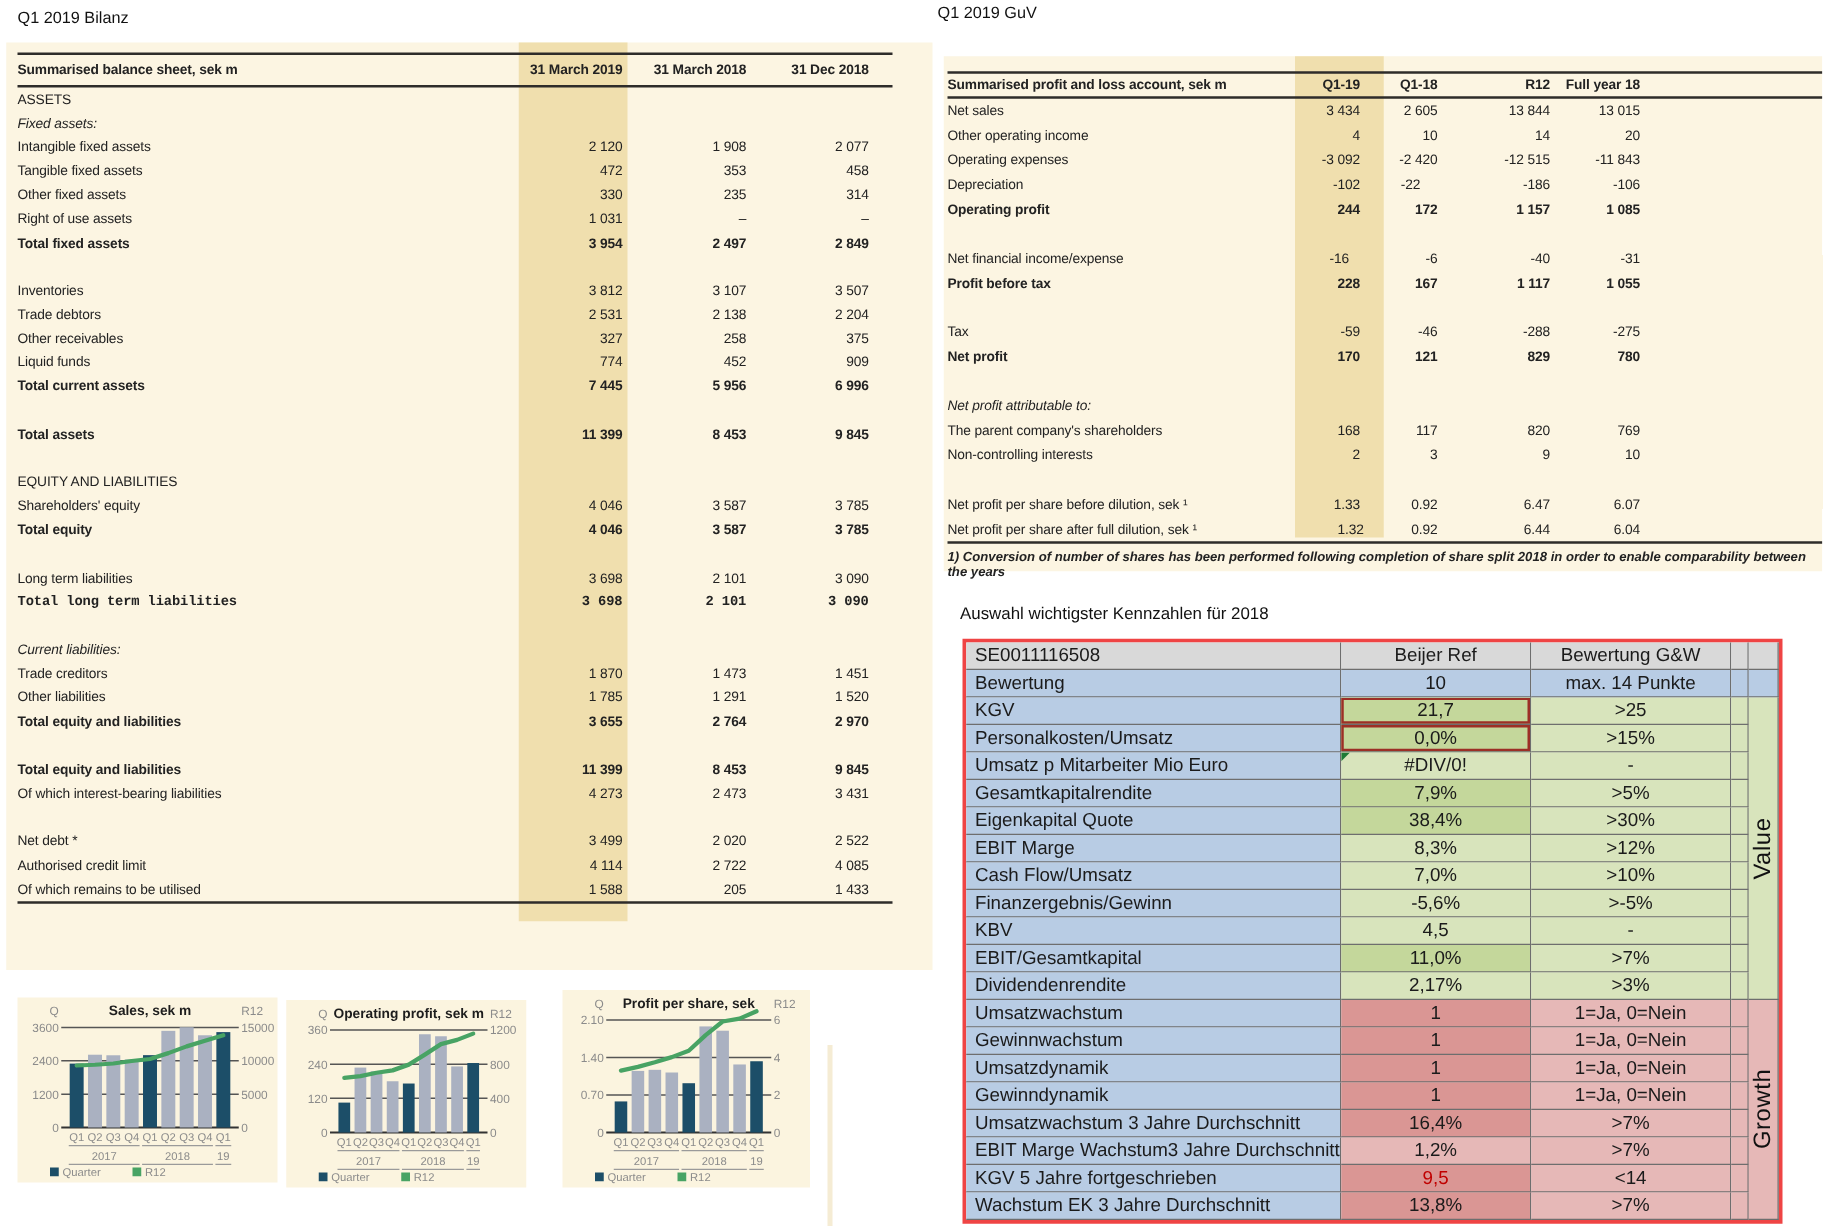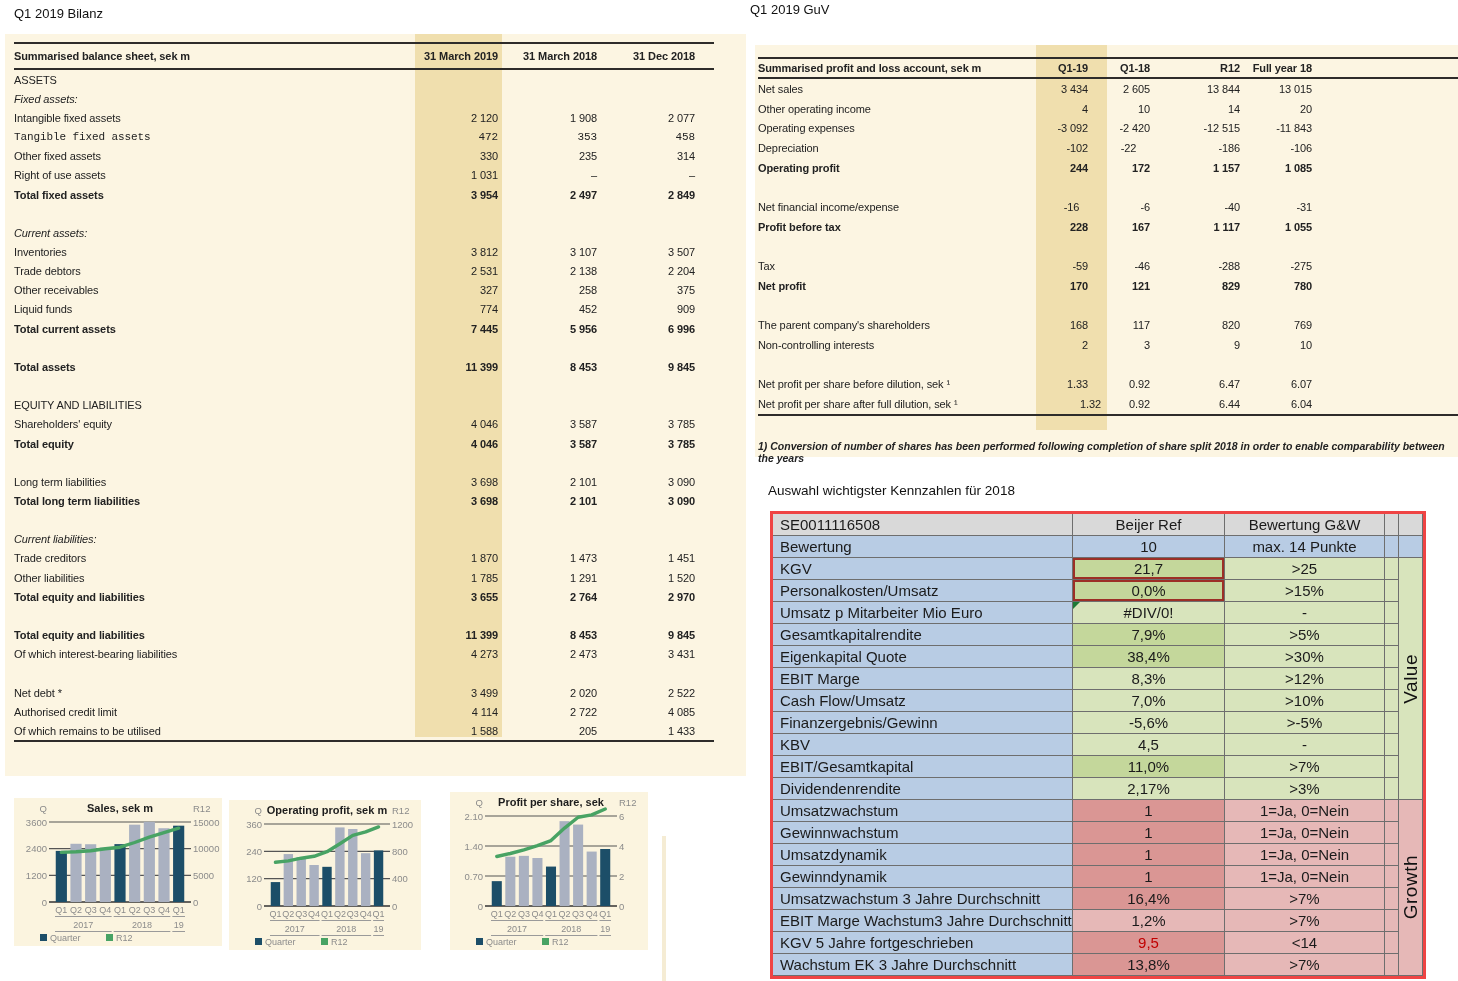--- a/index.html
+++ b/index.html
@@ -78,21 +78,21 @@
             <div class="num" style="padding-right: 9px;"></div>
             <div class="num" style="padding-right: 0px;"></div>
             <div class="num" style="padding-right: 0px;"></div>
           </div>
           <div class="frow" style="grid-template-columns: 406px 87px 90px 98px; height: 19.17px;">
             <div class="lab">Intangible fixed assets</div>
             <div class="num" style="padding-right: 9px;">2 120</div>
             <div class="num" style="padding-right: 0px;">1 908</div>
             <div class="num" style="padding-right: 0px;">2 077</div>
           </div>
-          <div class="frow" style="grid-template-columns: 406px 87px 90px 98px; height: 19.17px; font-family: Liberation Mono, monospace;">
+          <div class="frow" style="grid-template-columns: 406px 87px 90px 98px; height: 19.17px;">
             <div class="lab">Tangible fixed assets</div>
             <div class="num" style="padding-right: 9px;">472</div>
             <div class="num" style="padding-right: 0px;">353</div>
             <div class="num" style="padding-right: 0px;">458</div>
           </div>
           <div class="frow" style="grid-template-columns: 406px 87px 90px 98px; height: 19.17px;">
             <div class="lab">Other fixed assets</div>
             <div class="num" style="padding-right: 9px;">330</div>
             <div class="num" style="padding-right: 0px;">235</div>
             <div class="num" style="padding-right: 0px;">314</div>
@@ -109,26 +109,20 @@
             <div class="num bold" style="padding-right: 0px;">2 497</div>
             <div class="num bold" style="padding-right: 0px;">2 849</div>
           </div>
           <div class="frow" style="grid-template-columns: 406px 87px 90px 98px; height: 19.17px;">
             <div class="lab"></div>
             <div class="num" style="padding-right: 9px;"></div>
             <div class="num" style="padding-right: 0px;"></div>
             <div class="num" style="padding-right: 0px;"></div>
           </div>
           <div class="frow" style="grid-template-columns: 406px 87px 90px 98px; height: 19.17px;">
-            <div class="lab italic">Current assets:</div>
-            <div class="num" style="padding-right: 9px;"></div>
-            <div class="num" style="padding-right: 0px;"></div>
-            <div class="num" style="padding-right: 0px;"></div>
-          </div>
-          <div class="frow" style="grid-template-columns: 406px 87px 90px 98px; height: 19.17px;">
             <div class="lab">Inventories</div>
             <div class="num" style="padding-right: 9px;">3 812</div>
             <div class="num" style="padding-right: 0px;">3 107</div>
             <div class="num" style="padding-right: 0px;">3 507</div>
           </div>
           <div class="frow" style="grid-template-columns: 406px 87px 90px 98px; height: 19.17px;">
             <div class="lab">Trade debtors</div>
             <div class="num" style="padding-right: 9px;">2 531</div>
             <div class="num" style="padding-right: 0px;">2 138</div>
             <div class="num" style="padding-right: 0px;">2 204</div>
@@ -192,21 +186,21 @@
             <div class="num" style="padding-right: 9px;"></div>
             <div class="num" style="padding-right: 0px;"></div>
             <div class="num" style="padding-right: 0px;"></div>
           </div>
           <div class="frow" style="grid-template-columns: 406px 87px 90px 98px; height: 19.17px;">
             <div class="lab">Long term liabilities</div>
             <div class="num" style="padding-right: 9px;">3 698</div>
             <div class="num" style="padding-right: 0px;">2 101</div>
             <div class="num" style="padding-right: 0px;">3 090</div>
           </div>
-          <div class="frow" style="grid-template-columns: 406px 87px 90px 98px; height: 19.17px;">
+          <div class="frow" style="grid-template-columns: 406px 87px 90px 98px; height: 19.17px; font-family: Liberation Mono, monospace;">
             <div class="lab bold">Total long term liabilities</div>
             <div class="num bold" style="padding-right: 9px;">3 698</div>
             <div class="num bold" style="padding-right: 0px;">2 101</div>
             <div class="num bold" style="padding-right: 0px;">3 090</div>
           </div>
           <div class="frow" style="grid-template-columns: 406px 87px 90px 98px; height: 19.17px;">
             <div class="lab"></div>
             <div class="num" style="padding-right: 9px;"></div>
             <div class="num" style="padding-right: 0px;"></div>
             <div class="num" style="padding-right: 0px;"></div>
@@ -383,20 +377,28 @@
           </div>
           <div class="frow" style="grid-template-columns: 278px 71px 43px 90px 72px 1fr; height: 19.7px;">
             <div class="lab"></div>
             <div class="num" style="padding-right: 19px;"></div>
             <div class="num" style="padding-right: 0px;"></div>
             <div class="num" style="padding-right: 0px;"></div>
             <div class="num" style="padding-right: 0px;"></div>
             <div></div>
           </div>
           <div class="frow" style="grid-template-columns: 278px 71px 43px 90px 72px 1fr; height: 19.7px;">
+            <div class="lab italic">Net profit attributable to:</div>
+            <div class="num" style="padding-right: 19px;"></div>
+            <div class="num" style="padding-right: 0px;"></div>
+            <div class="num" style="padding-right: 0px;"></div>
+            <div class="num" style="padding-right: 0px;"></div>
+            <div></div>
+          </div>
+          <div class="frow" style="grid-template-columns: 278px 71px 43px 90px 72px 1fr; height: 19.7px;">
             <div class="lab">The parent company's shareholders</div>
             <div class="num" style="padding-right: 19px;">168</div>
             <div class="num" style="padding-right: 0px;">117</div>
             <div class="num" style="padding-right: 0px;">820</div>
             <div class="num" style="padding-right: 0px;">769</div>
             <div></div>
           </div>
           <div class="frow" style="grid-template-columns: 278px 71px 43px 90px 72px 1fr; height: 19.7px;">
             <div class="lab">Non-controlling interests</div>
             <div class="num" style="padding-right: 19px;">2</div>
@@ -416,21 +418,21 @@
           <div class="frow" style="grid-template-columns: 278px 71px 43px 90px 72px 1fr; height: 19.7px;">
             <div class="lab">Net profit per share before dilution, sek ¹</div>
             <div class="num" style="padding-right: 19px;">1.33</div>
             <div class="num" style="padding-right: 0px;">0.92</div>
             <div class="num" style="padding-right: 0px;">6.47</div>
             <div class="num" style="padding-right: 0px;">6.07</div>
             <div></div>
           </div>
           <div class="frow" style="grid-template-columns: 278px 71px 43px 90px 72px 1fr; height: 19.7px;">
             <div class="lab">Net profit per share after full dilution, sek ¹</div>
-            <div class="num" style="padding-right: 6px;">1.32</div>
+            <div class="num" style="padding-right: 16px;">1.32</div>
             <div class="num" style="padding-right: 0px;">0.92</div>
             <div class="num" style="padding-right: 0px;">6.44</div>
             <div class="num" style="padding-right: 0px;">6.04</div>
             <div></div>
           </div>
         </div>
       </div>
     <div class="abs fnote it" style="left:3px;top:395px;width:700px;">1) Conversion of number of shares has been performed following completion of share split 2018 in order to enable comparability between the years</div>
   </div>
 

